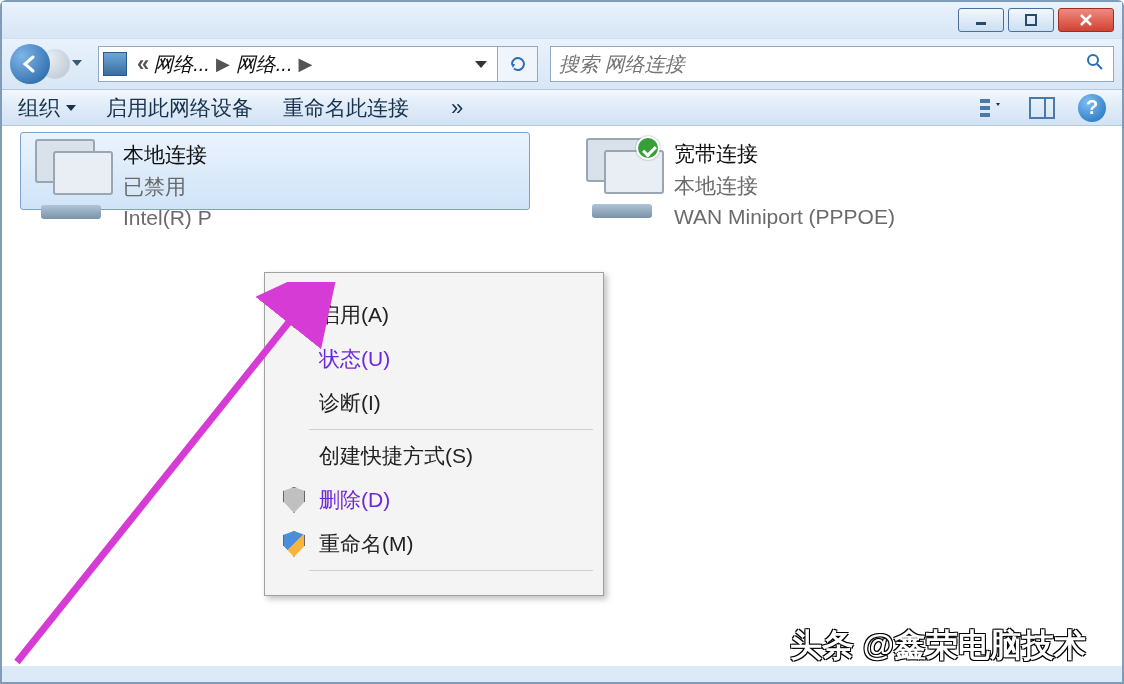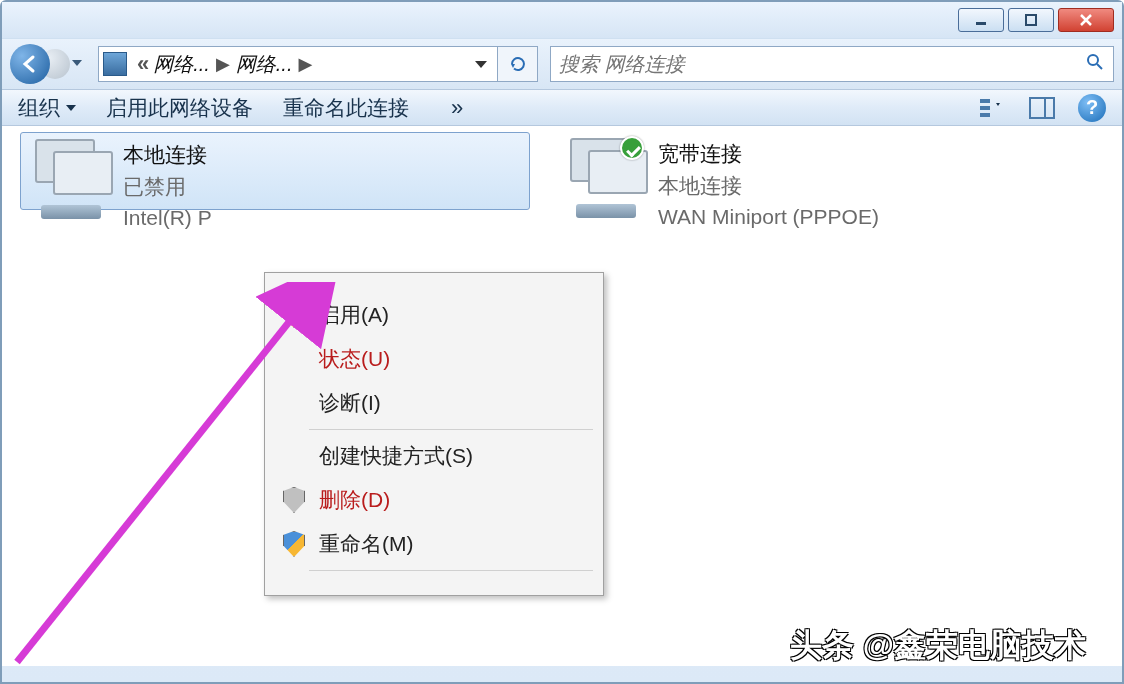--- a/index.html
+++ b/index.html
@@ -28,32 +28,32 @@
   .tb-item { display:flex; align-items:center; margin-right:30px; cursor:default;}
   .tb-item .dd { margin-left:6px; width:0;height:0;border-left:5px solid transparent;border-right:5px solid transparent;border-top:6px solid #18324c;}
   .tb-overflow { margin-left:12px; font-size:22px;}
   .tb-icons { margin-left:auto; display:flex; align-items:center; gap:22px;}
   .tb-ico { width:28px; height:24px; display:flex; align-items:center; justify-content:center;}
   .help-ico { width:28px; height:28px; border-radius:50%; background:radial-gradient(circle at 35% 30%, #7fbef5, #1a6db8); color:#fff; display:flex;align-items:center;justify-content:center; font-weight:bold; font-size:20px;}
   .content { position:relative; background:#fff; height: calc(100% - 36px - 52px - 52px); padding:12px 18px;}
   .conn-item { position:absolute; display:flex; align-items:flex-start; }
   .conn-item.selected { border:1px solid #7da2ce; background:linear-gradient(to bottom,#eaf3fd,#d0e4f7); border-radius:3px; padding:6px;}
   .conn1 { left:18px; top:6px; width:510px; height:78px;}
-  .conn2 { left:560px; top:12px; }
+  .conn2 { left:576px; top:12px; }
   .conn-icon { width:88px; height:84px; position:relative; flex:none;}
   .monitor { position:absolute; left:8px; top:0; width:60px; height:44px; border:2px solid #9aa6b2; background:#d9e2ea; border-radius:3px;}
   .monitor2 { position:absolute; left:26px; top:12px; width:60px; height:44px; border:2px solid #9aa6b2; background:#e8eef4; border-radius:3px;}
   .nic { position:absolute; left:14px; bottom:4px; width:60px; height:14px; background:linear-gradient(#b0c4d6,#7a92a8); border-radius:3px;}
   .conn-info { margin-left:8px; font-size:21px; line-height:1.5; color:#111;}
   .conn-info .line2, .conn-info .line3 { color:#6a6a6a;}
   .status-badge { position:absolute; left:58px; top:-2px; width:24px;height:24px;border-radius:50%; background:#379f3a; border:2px solid #fff; box-shadow:0 0 2px rgba(0,0,0,.4);}
   .status-badge::after{ content:""; position:absolute; left:5px; top:8px; width:10px; height:5px; border-left:3px solid #fff; border-bottom:3px solid #fff; transform:rotate(-45deg);}
   .context-menu { position:absolute; left:262px; top:270px; width:340px; background:#f4f4f4; border:1px solid #a0a0a0; box-shadow:3px 3px 6px rgba(0,0,0,.25); padding:20px 2px; z-index:10;}
   .cm-item { display:flex; align-items:center; height:44px; padding:0 12px; font-size:21px; color:#222;}
-  .cm-item.disabled { color:#b91c1c;}
+  .cm-item.disabled { color:#6d28d9;}
   .cm-icon { width:30px; height:30px; margin-right:10px; display:flex;align-items:center;justify-content:center;}
   .shield { width:22px;height:26px; background:linear-gradient(135deg,#4a90d9 0 50%, #f7b733 50% 100%); clip-path: polygon(50% 0,100% 15%,100% 55%,50% 100%,0 55%,0 15%); border:1px solid #666;}
   .shield.gray { background:#c0c0c0;}
   .cm-sep { height:1px; background:#d0d0d0; margin:4px 8px 4px 42px;}
   .arrow-anno { position:absolute; left:-5px; top:280px; z-index:11; pointer-events:none;}
   .watermark { position:absolute; right:36px; bottom:14px; font-size:32px; font-weight:bold; color:#fff; text-shadow: -1px -1px 0 #000, 1px -1px 0 #000, -1px 1px 0 #000, 1px 1px 0 #000; z-index:5;}
 </style>
 </head>
 <body>
 

